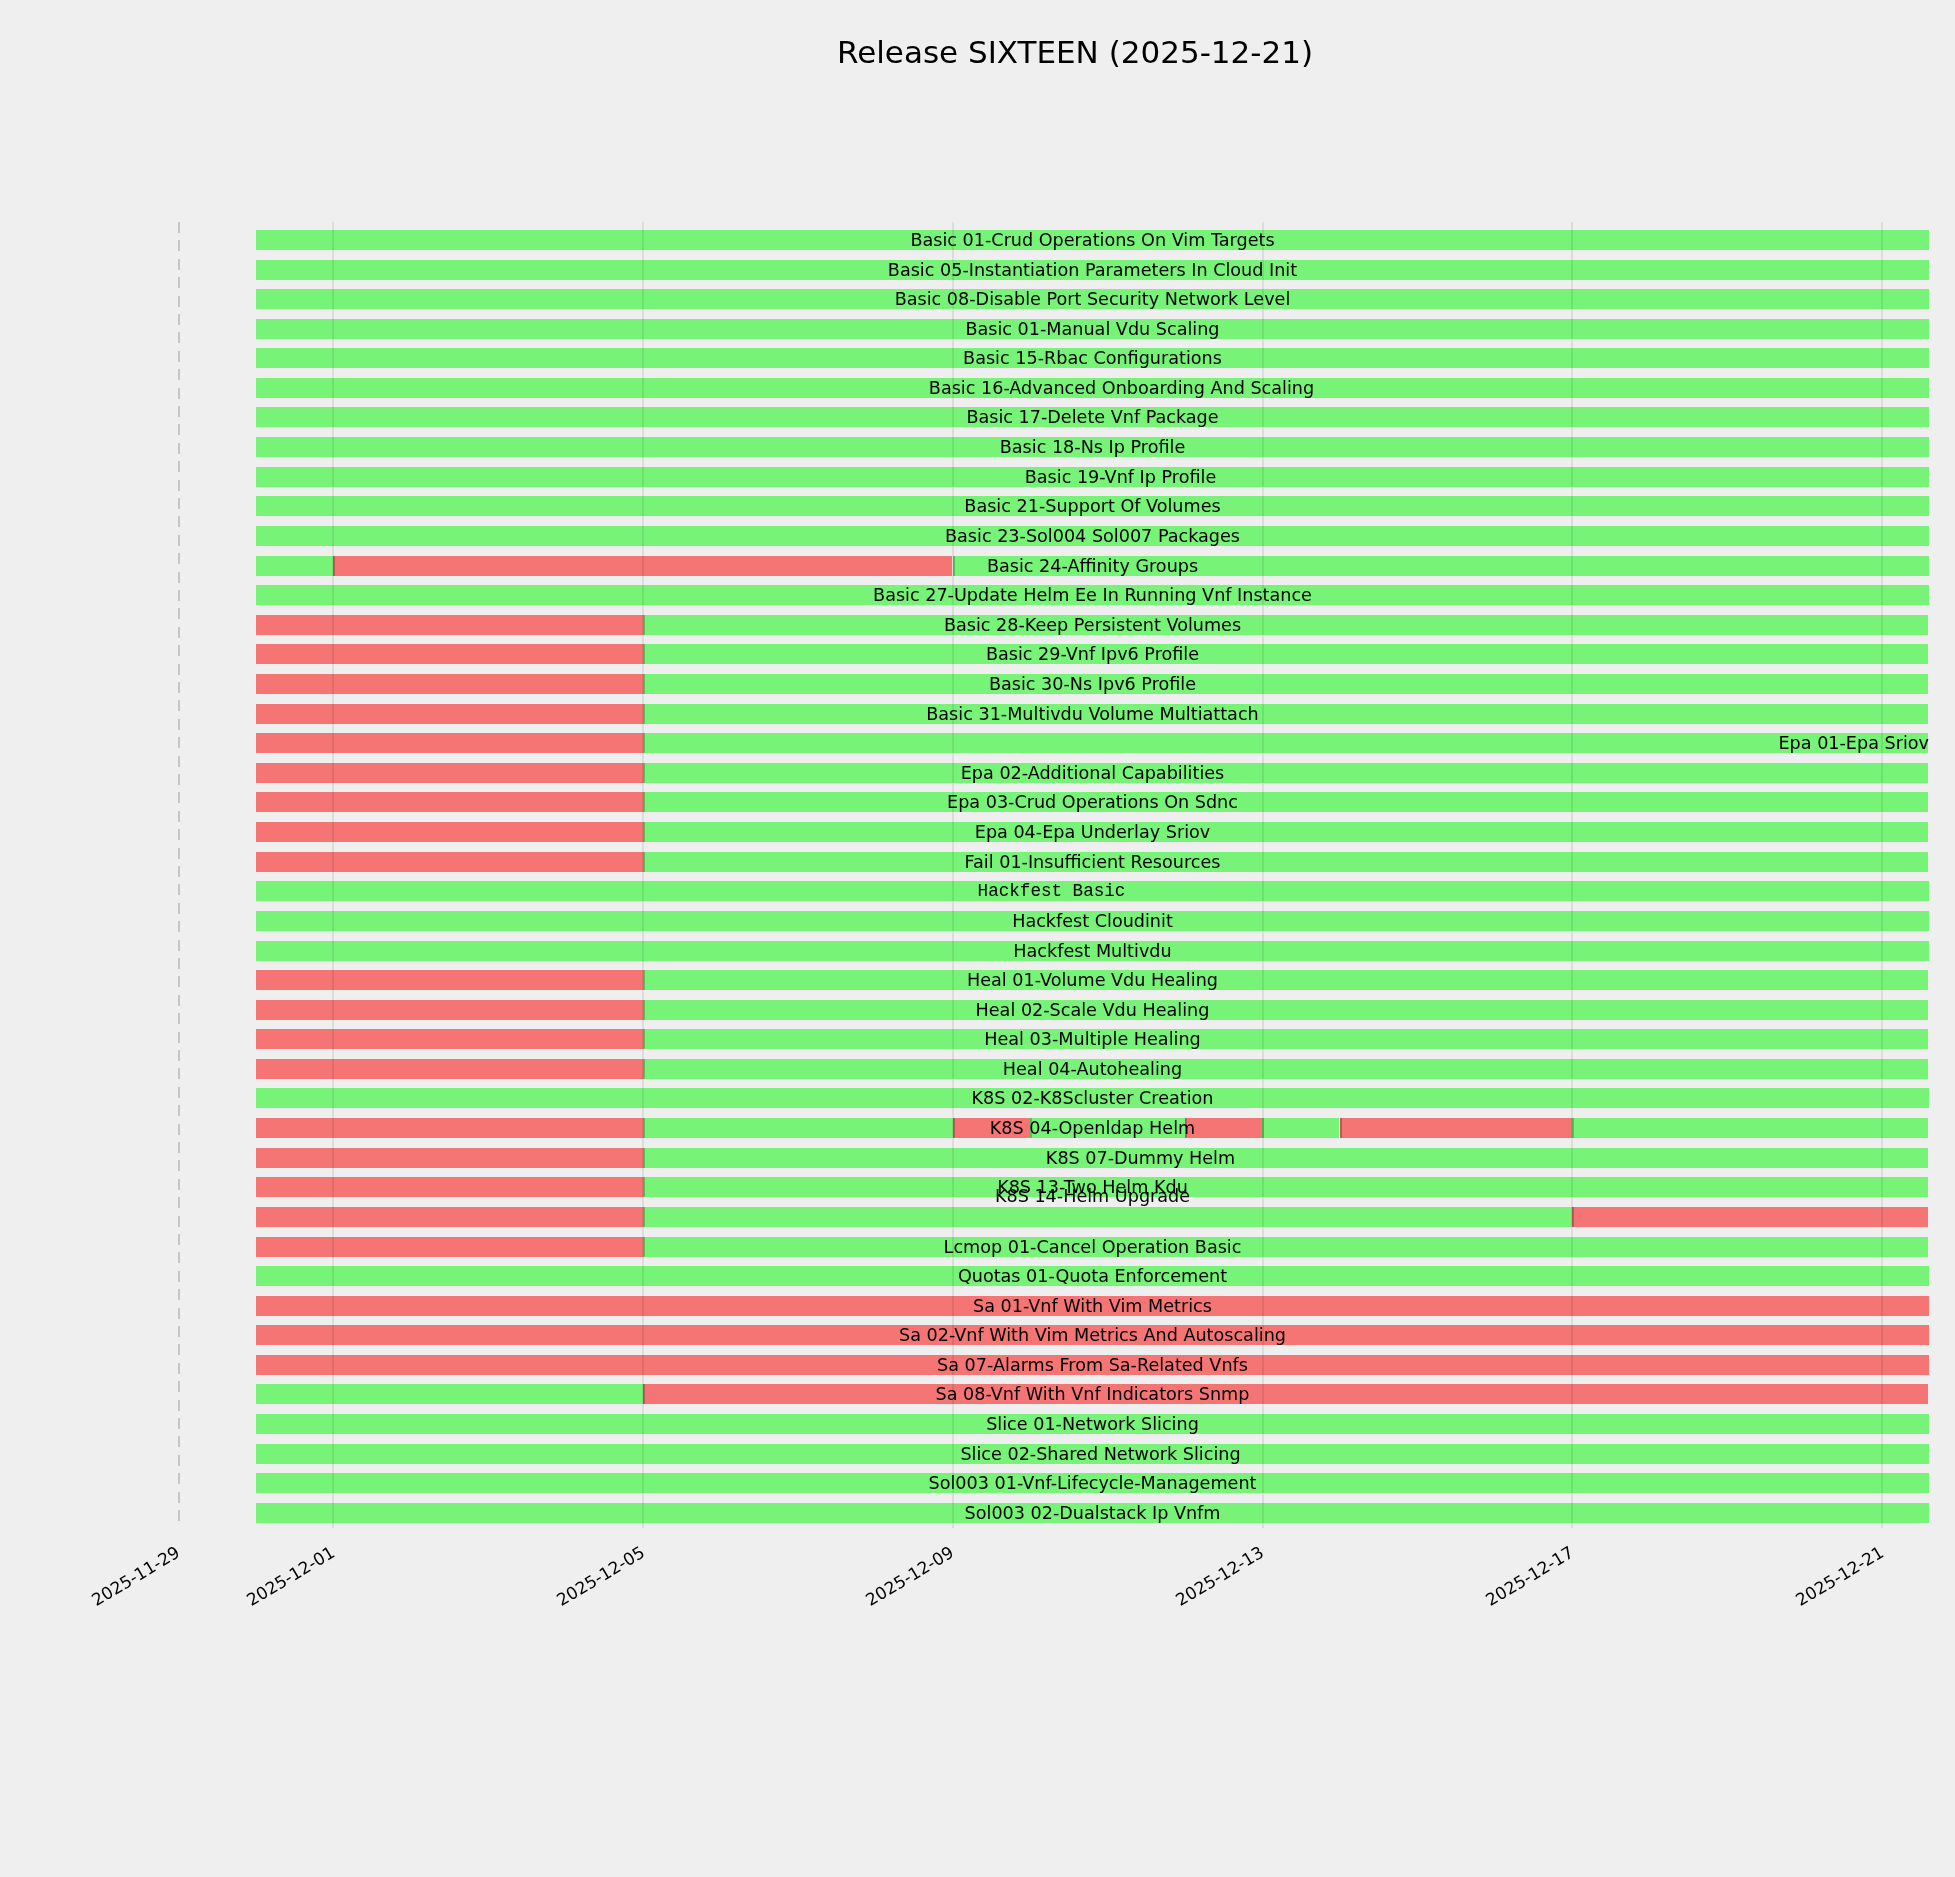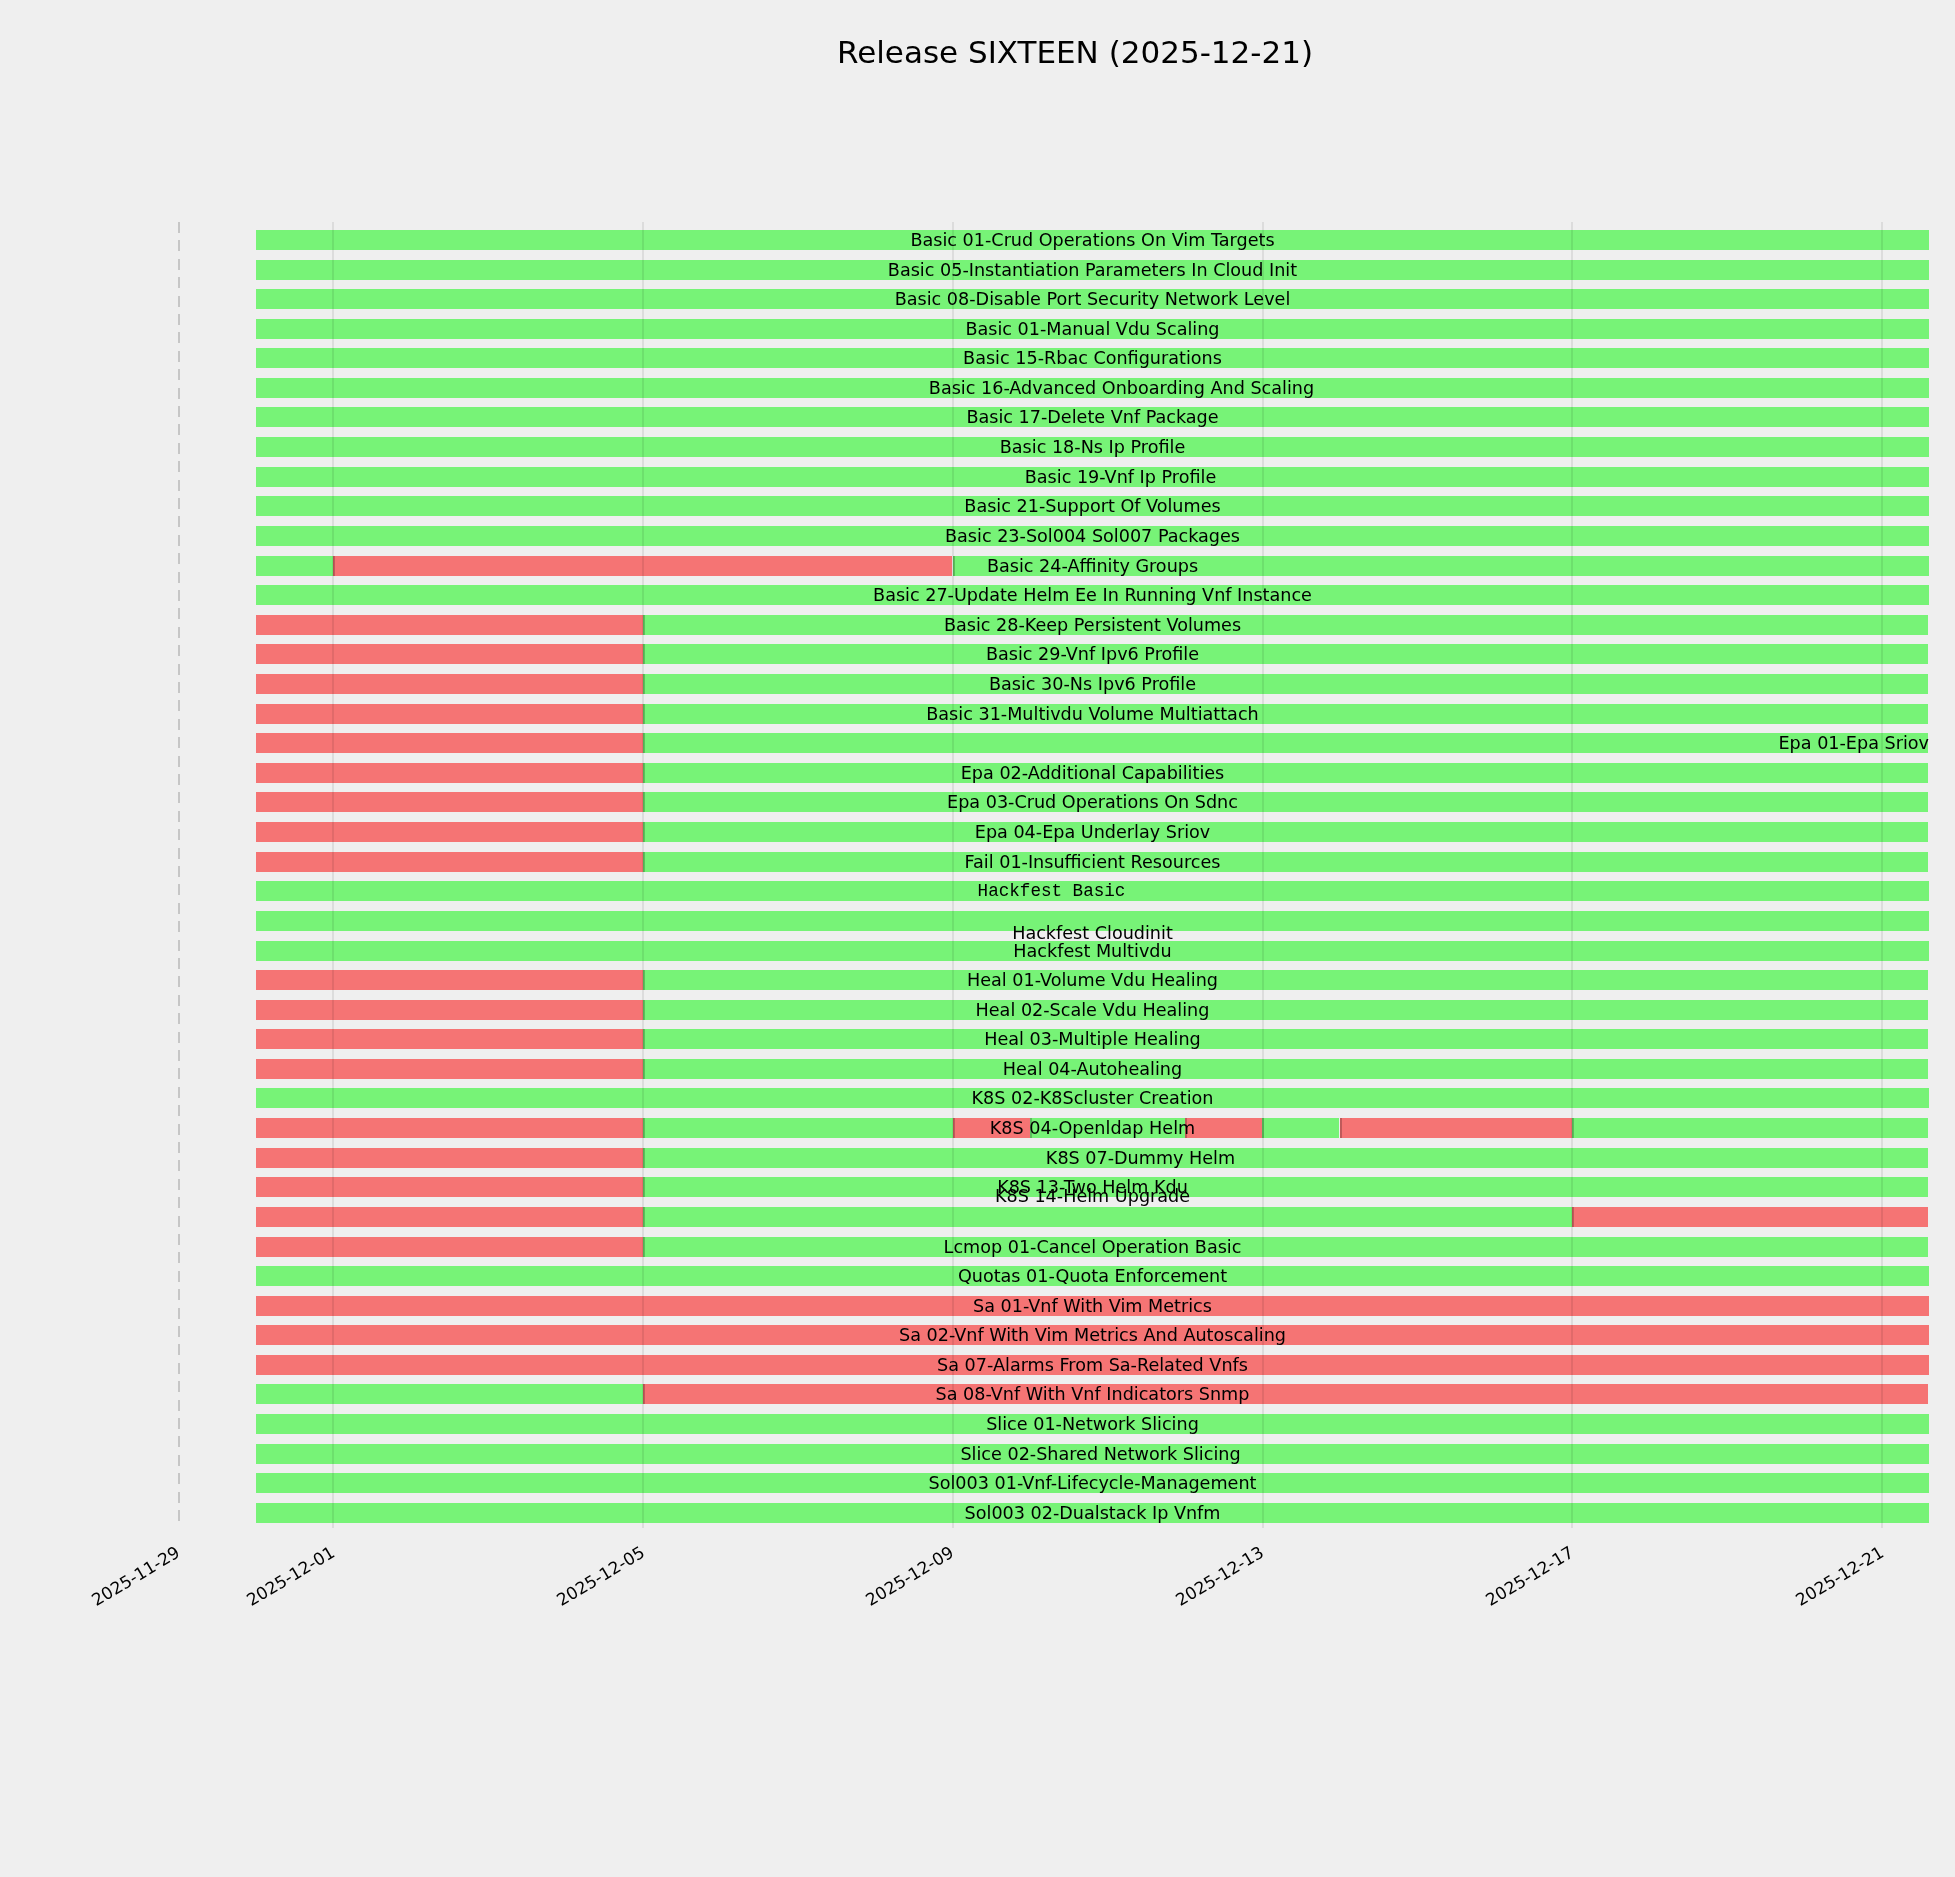--- a/index.html
+++ b/index.html
@@ -125,21 +125,21 @@
       <div class="rowlabel" style="top: 615px; left: 256px; width: 1673px;">Basic 28-Keep Persistent Volumes</div>
       <div class="rowlabel" style="top: 644px; left: 256px; width: 1673px;">Basic 29-Vnf Ipv6 Profile</div>
       <div class="rowlabel" style="top: 674px; left: 256px; width: 1673px;">Basic 30-Ns Ipv6 Profile</div>
       <div class="rowlabel" style="top: 704px; left: 256px; width: 1673px;">Basic 31-Multivdu Volume Multiattach</div>
       <div class="rowlabel" style="top: 733px; left: 256px; width: 1673px; text-align: right;">Epa 01-Epa Sriov</div>
       <div class="rowlabel" style="top: 763px; left: 256px; width: 1673px;">Epa 02-Additional Capabilities</div>
       <div class="rowlabel" style="top: 792px; left: 256px; width: 1673px;">Epa 03-Crud Operations On Sdnc</div>
       <div class="rowlabel" style="top: 822px; left: 256px; width: 1673px;">Epa 04-Epa Underlay Sriov</div>
       <div class="rowlabel" style="top: 852px; left: 256px; width: 1673px;">Fail 01-Insufficient Resources</div>
       <div class="rowlabel" style="top: 881px; left: 256px; width: 1591px; font-family: Liberation Mono, monospace;">Hackfest Basic</div>
-      <div class="rowlabel" style="top: 911px; left: 256px; width: 1673px; margin-top: 12px;">Hackfest Cloudinit</div>
+      <div class="rowlabel" style="top: 911px; left: 256px; width: 1673px;">Hackfest Cloudinit</div>
       <div class="rowlabel" style="top: 941px; left: 256px; width: 1673px;">Hackfest Multivdu</div>
       <div class="rowlabel" style="top: 970px; left: 256px; width: 1673px;">Heal 01-Volume Vdu Healing</div>
       <div class="rowlabel" style="top: 1000px; left: 256px; width: 1673px;">Heal 02-Scale Vdu Healing</div>
       <div class="rowlabel" style="top: 1029px; left: 256px; width: 1673px;">Heal 03-Multiple Healing</div>
       <div class="rowlabel" style="top: 1059px; left: 256px; width: 1673px;">Heal 04-Autohealing</div>
       <div class="rowlabel" style="top: 1088px; left: 256px; width: 1673px;">K8S 02-K8Scluster Creation</div>
       <div class="rowlabel" style="top: 1118px; left: 256px; width: 1673px;">K8S 04-Openldap Helm</div>
       <div class="rowlabel" style="top: 1148px; left: 256px; width: 1673px; padding-left: 48px;">K8S 07-Dummy Helm</div>
       <div class="rowlabel" style="top: 1177px; left: 256px; width: 1673px;">K8S 13-Two Helm Kdu</div>
       <div class="rowlabel" style="top: 1186px; left: 256px; width: 1673px;">K8S 14-Helm Upgrade</div>

